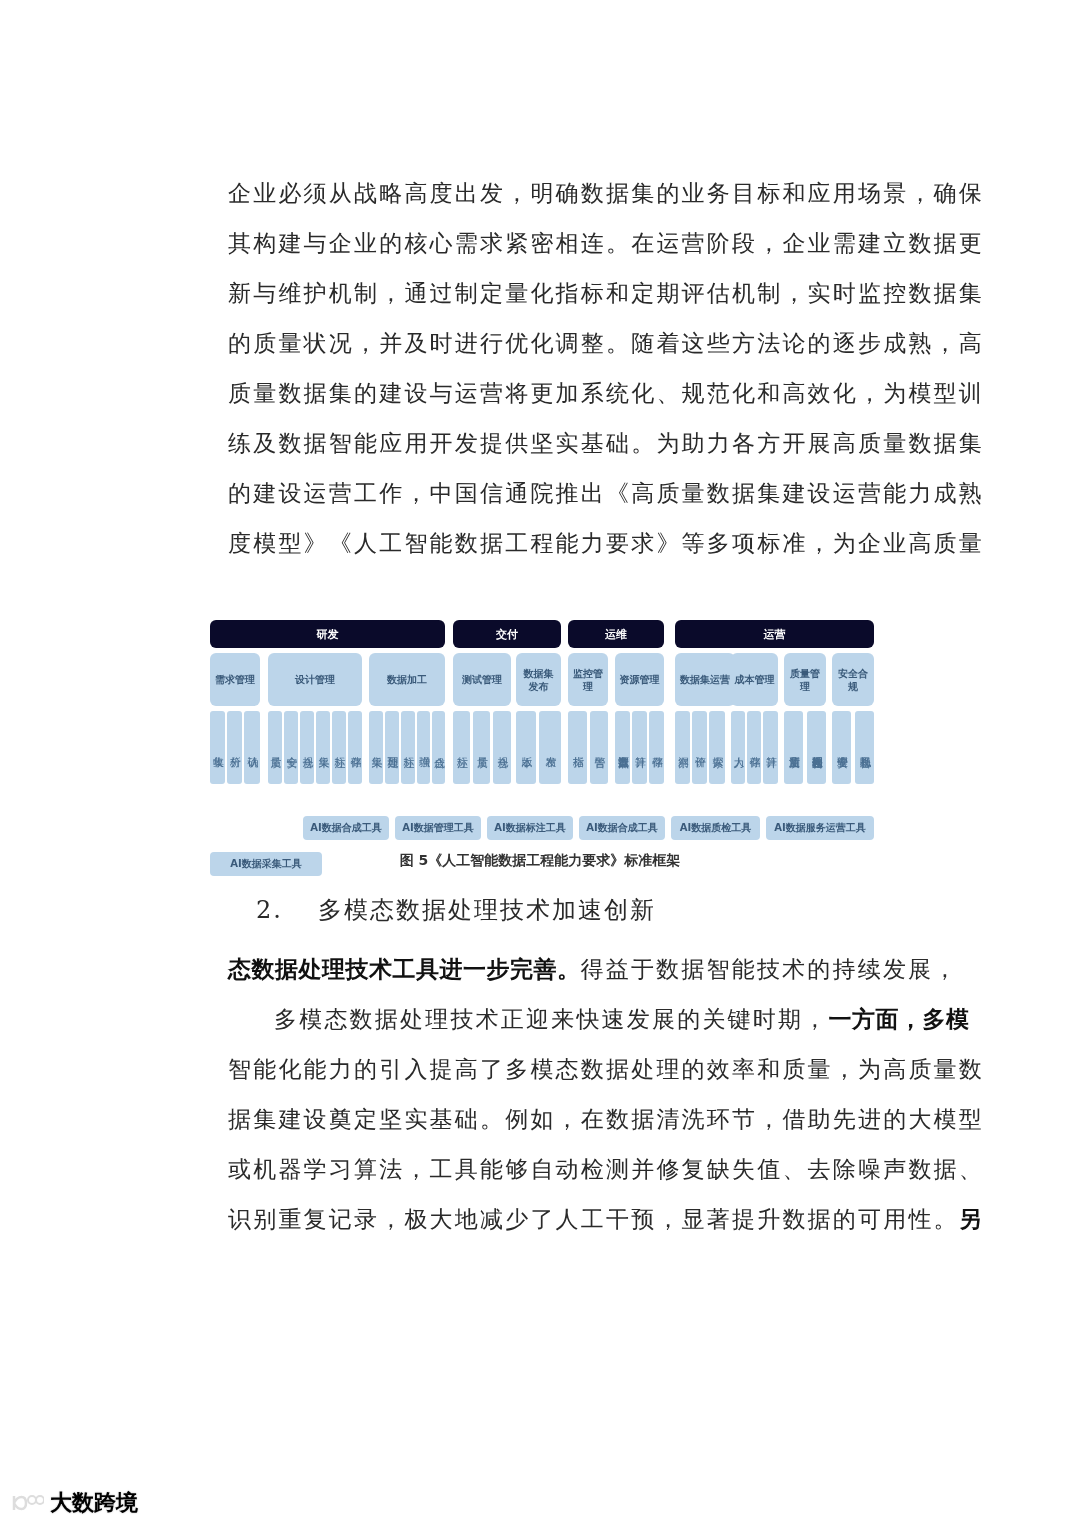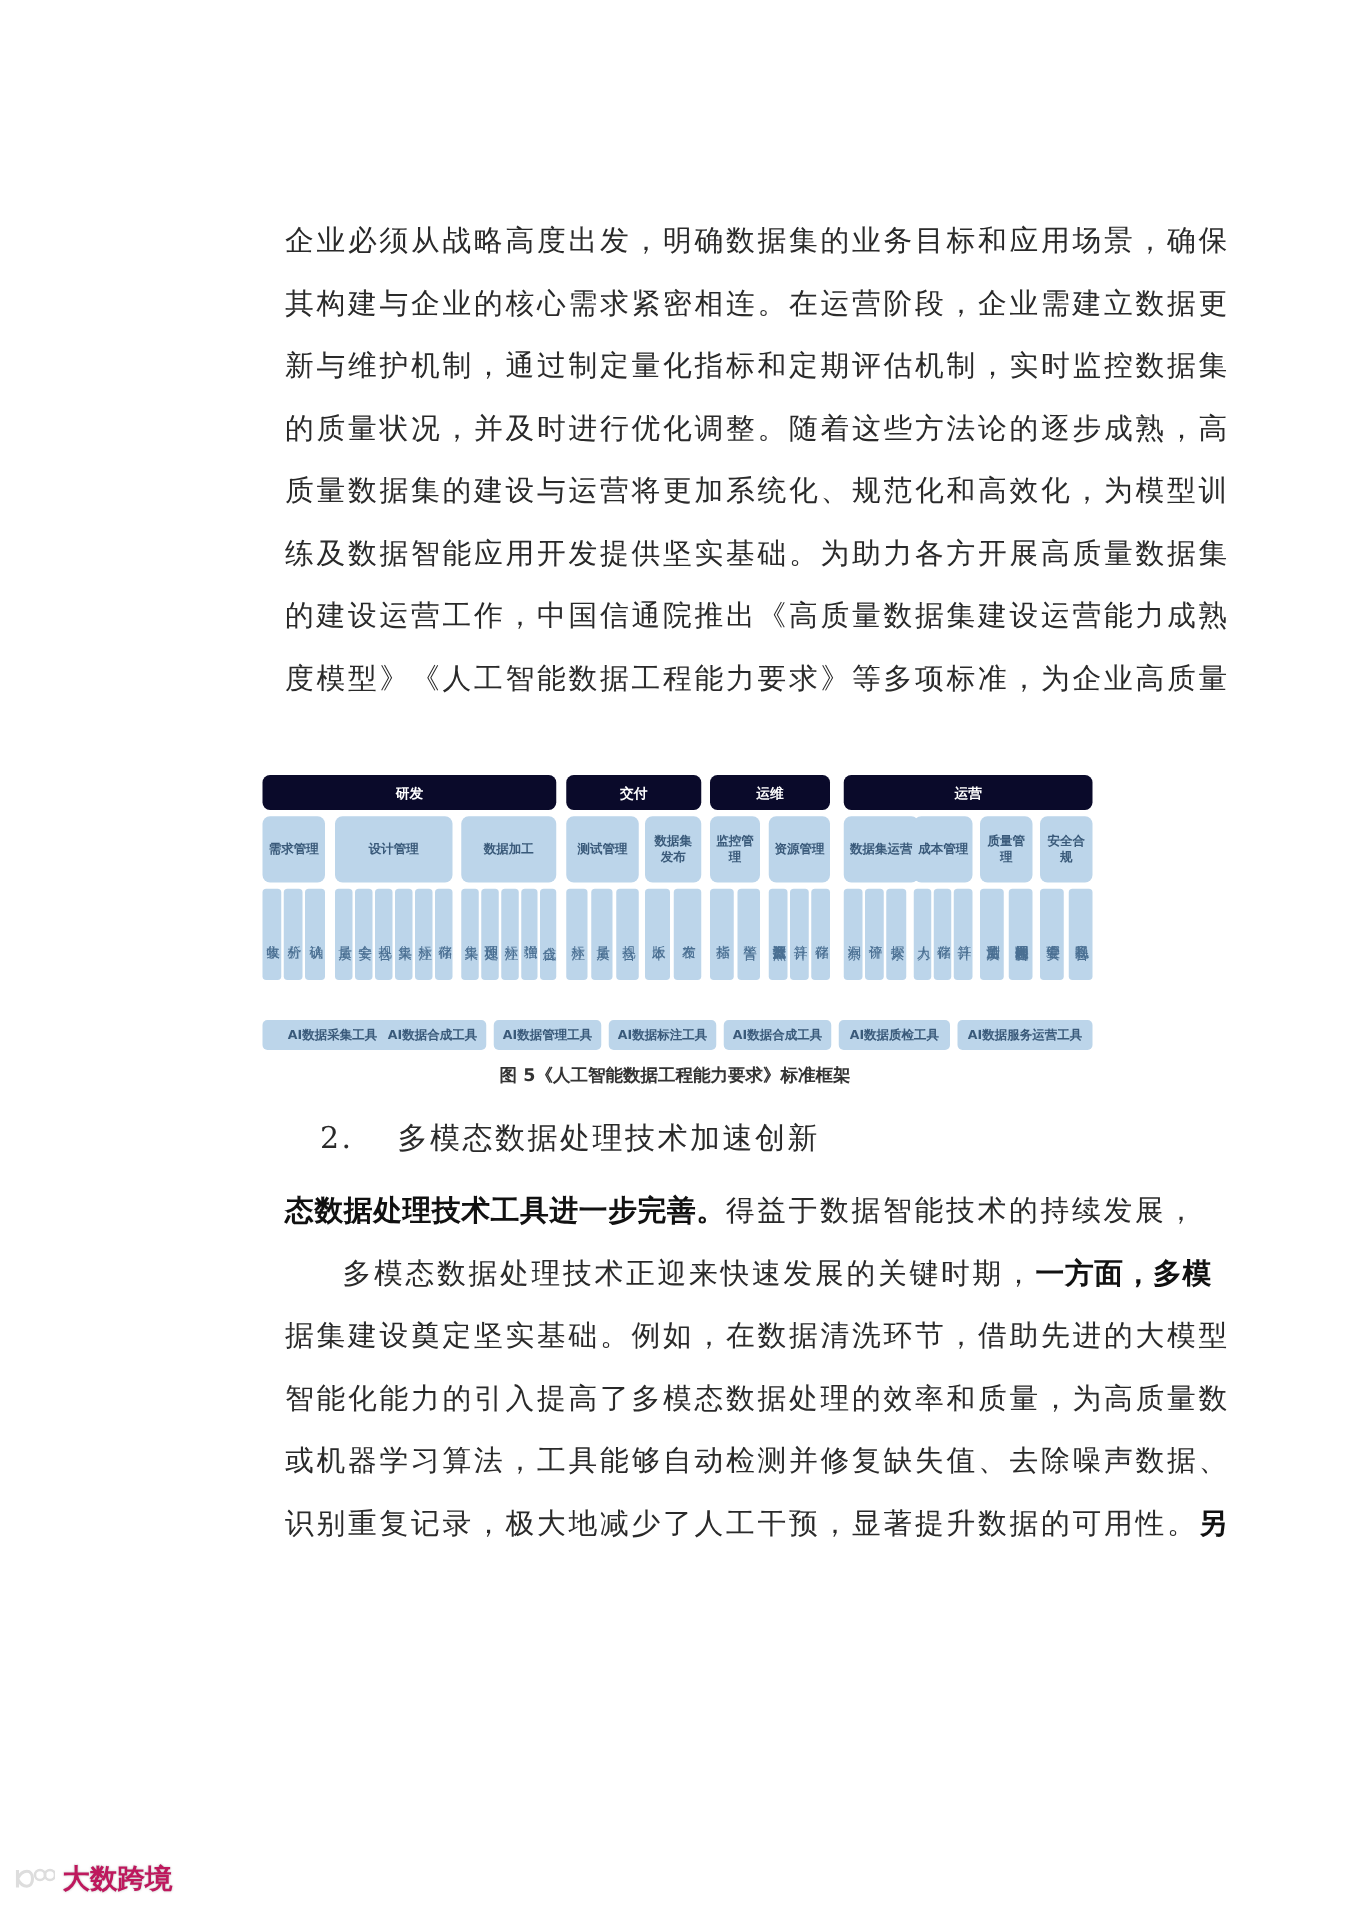--- a/index.html
+++ b/index.html
@@ -41,21 +41,21 @@
   }
   .caption {
     position:absolute; top:852px; left:0; width:1080px; text-align:center;
     font-family:"DejaVu Sans","Liberation Sans",sans-serif; font-size:14px; color:#333; font-weight:bold;
   }
   .heading {
     position:absolute; left:256px; top:894px; font-size:24px; letter-spacing:2px; color:#2a2a2a;
   }
   .heading .num { display:inline-block; width:62px; }
   .watermark {
-    position:absolute; left:10px; top:1488px; font-size:22px; color:#be185d;
+    position:absolute; left:10px; top:1488px; font-size:22px; color:#000000;
     font-family:"DejaVu Sans","Liberation Sans",sans-serif; font-weight:bold;
     text-shadow:0 0 2px #bbb;
     display:flex; align-items:center; gap:6px;
   }
   .wm-logo { width:34px; height:22px; }
 </style>
 </head>
 <body>
 
 <div class="para" style="top:168px;">
@@ -112,40 +112,40 @@
     <div class="item" style="left: 465px; width: 15px;">洞察</div>
     <div class="item" style="left: 482px; width: 15px;">评价</div>
     <div class="item" style="left: 499px; width: 16px;">探索</div>
     <div class="item" style="left: 521px; width: 14px;">人力</div>
     <div class="item" style="left: 537px; width: 14px;">存储</div>
     <div class="item" style="left: 553px; width: 15px;">计算</div>
     <div class="item" style="left: 574px; width: 19px;">质量监测</div>
     <div class="item" style="left: 597px; width: 19px;">问题处理和报告</div>
     <div class="item" style="left: 622px; width: 19px;">安全管理</div>
     <div class="item" style="left: 645px; width: 19px;">隐私合规</div>
-    <div class="tool" style="left: 0px; width: 112px;">AI数据采集工具</div>
+    <div class="tool" style="left: 0px; width: 112px; margin-top: 36px;">AI数据采集工具</div>
     <div class="tool" style="left: 93px; width: 86px;">AI数据合成工具</div>
     <div class="tool" style="left: 185px; width: 86px;">AI数据管理工具</div>
     <div class="tool" style="left: 277px; width: 86px;">AI数据标注工具</div>
     <div class="tool" style="left: 369px; width: 86px;">AI数据合成工具</div>
     <div class="tool" style="left: 461px; width: 89px;">AI数据质检工具</div>
     <div class="tool" style="left: 556px; width: 108px;">AI数据服务运营工具</div>
   </div>
 
 <div class="caption">图 5《人工智能数据工程能力要求》标准框架</div>
 
 <div class="heading">
   <span class="num">2.</span><span>多模态数据处理技术加速创新</span>
 </div>
 
 <div class="para" style="top:944px;">
   <span class="line"><span class="bold">态数据处理技术工具进一步完善。</span><span>得益于数据智能技术的持续发展，</span></span>
   <span class="line" style="padding-left:46px; box-sizing:border-box;"><span>多模态数据处理技术正迎来快速发展的关键时期，</span><span class="bold">一方面，多模</span></span>
+  <span class="line">智能化能力的引入提高了多模态数据处理的效率和质量，为高质量数</span>
   <span class="line">据集建设奠定坚实基础。例如，在数据清洗环节，借助先进的大模型</span>
-  <span class="line">智能化能力的引入提高了多模态数据处理的效率和质量，为高质量数</span>
   <span class="line">或机器学习算法，工具能够自动检测并修复缺失值、去除噪声数据、</span>
   <span class="line"><span>识别重复记录，极大地减少了人工干预，显著提升数据的可用性。</span><span class="bold">另</span></span>
 </div>
 
 <div class="watermark">
   <svg class="wm-logo" viewBox="0 0 34 22">
     <path d="M4 4 v14 M4 11 c4 -8 12 -8 12 0 c0 8 -8 8 -12 0" fill="none" stroke="#ddd" stroke-width="2.5"></path>
     <circle cx="22" cy="8" r="4" fill="none" stroke="#ddd" stroke-width="2"></circle>
     <circle cx="30" cy="8" r="4" fill="none" stroke="#ddd" stroke-width="2"></circle>
   </svg>

